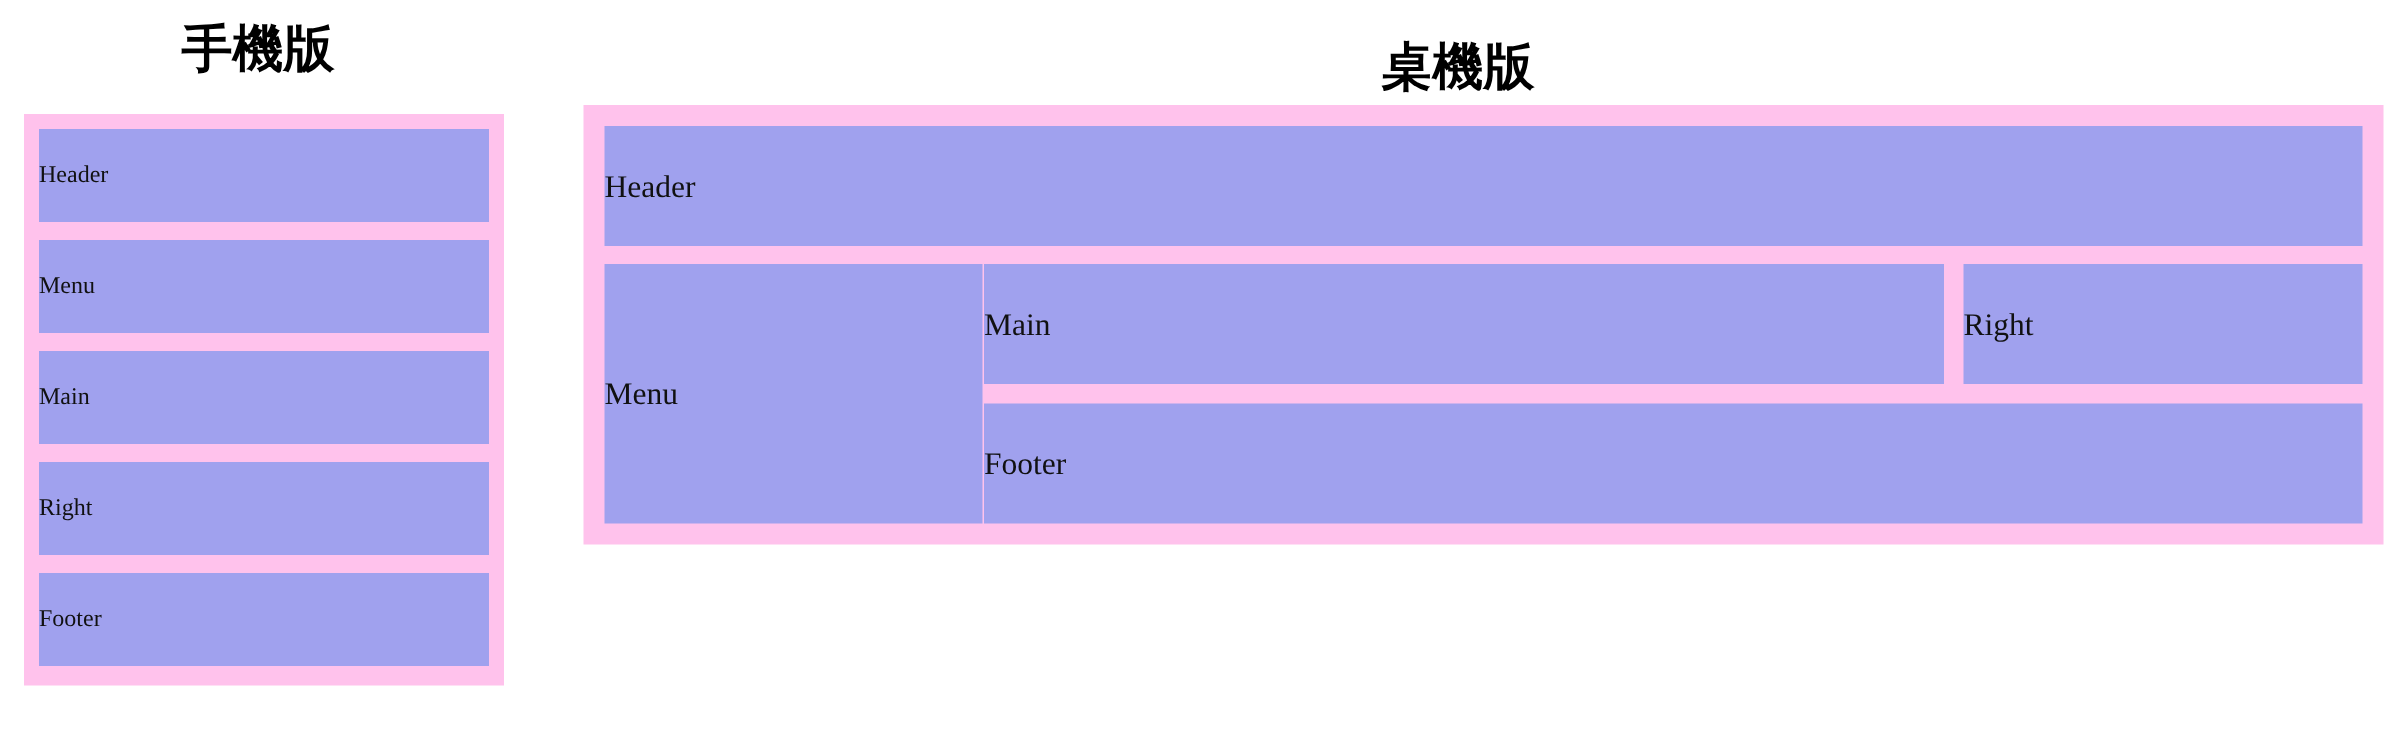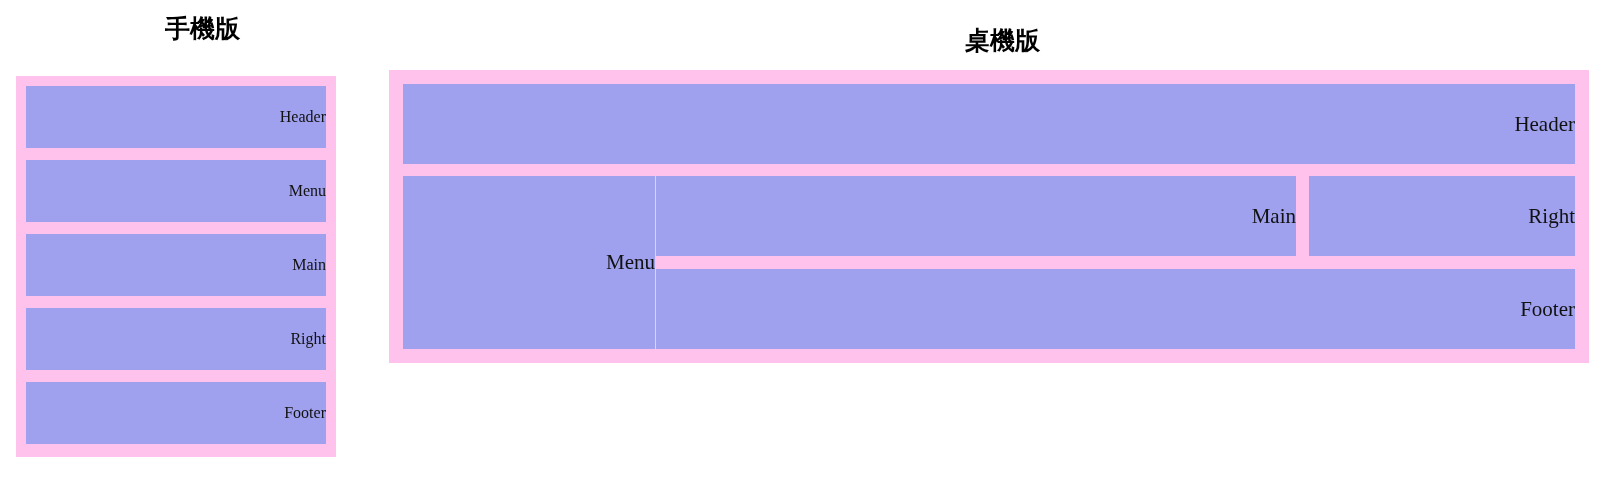--- a/index.html
+++ b/index.html
@@ -13,42 +13,41 @@
     position: relative;
     overflow: hidden;
     font-family: "Liberation Serif", "DejaVu Serif", serif;
   }
 
   
   .title {
     position: absolute;
     font-family: "Liberation Sans", "DejaVu Sans", sans-serif;
     font-weight: bold;
-    font-size: 25px;
+    font-size: 34px;
     color: #000000;
     line-height: 1;
     white-space: nowrap;
-    margin-left: 44px;
   }
   #mobile-title { left: 121px; top: 16px; }
   #desktop-title { left: 921px; top: 28px; }
 
   
   .frame {
     position: absolute;
     background: #ffc2ec;
     box-sizing: border-box;
   }
   .cell {
     position: absolute;
     background: #a0a1ee;
     box-sizing: border-box;
     display: flex;
     align-items: center;
-    justify-content: flex-end;
+    justify-content: flex-start;
     color: #111111;
     text-align: center;
     overflow: hidden;
   }
 
   
   #mobile-frame {
     left: 16px;
     top: 76px;
     width: 320px;

